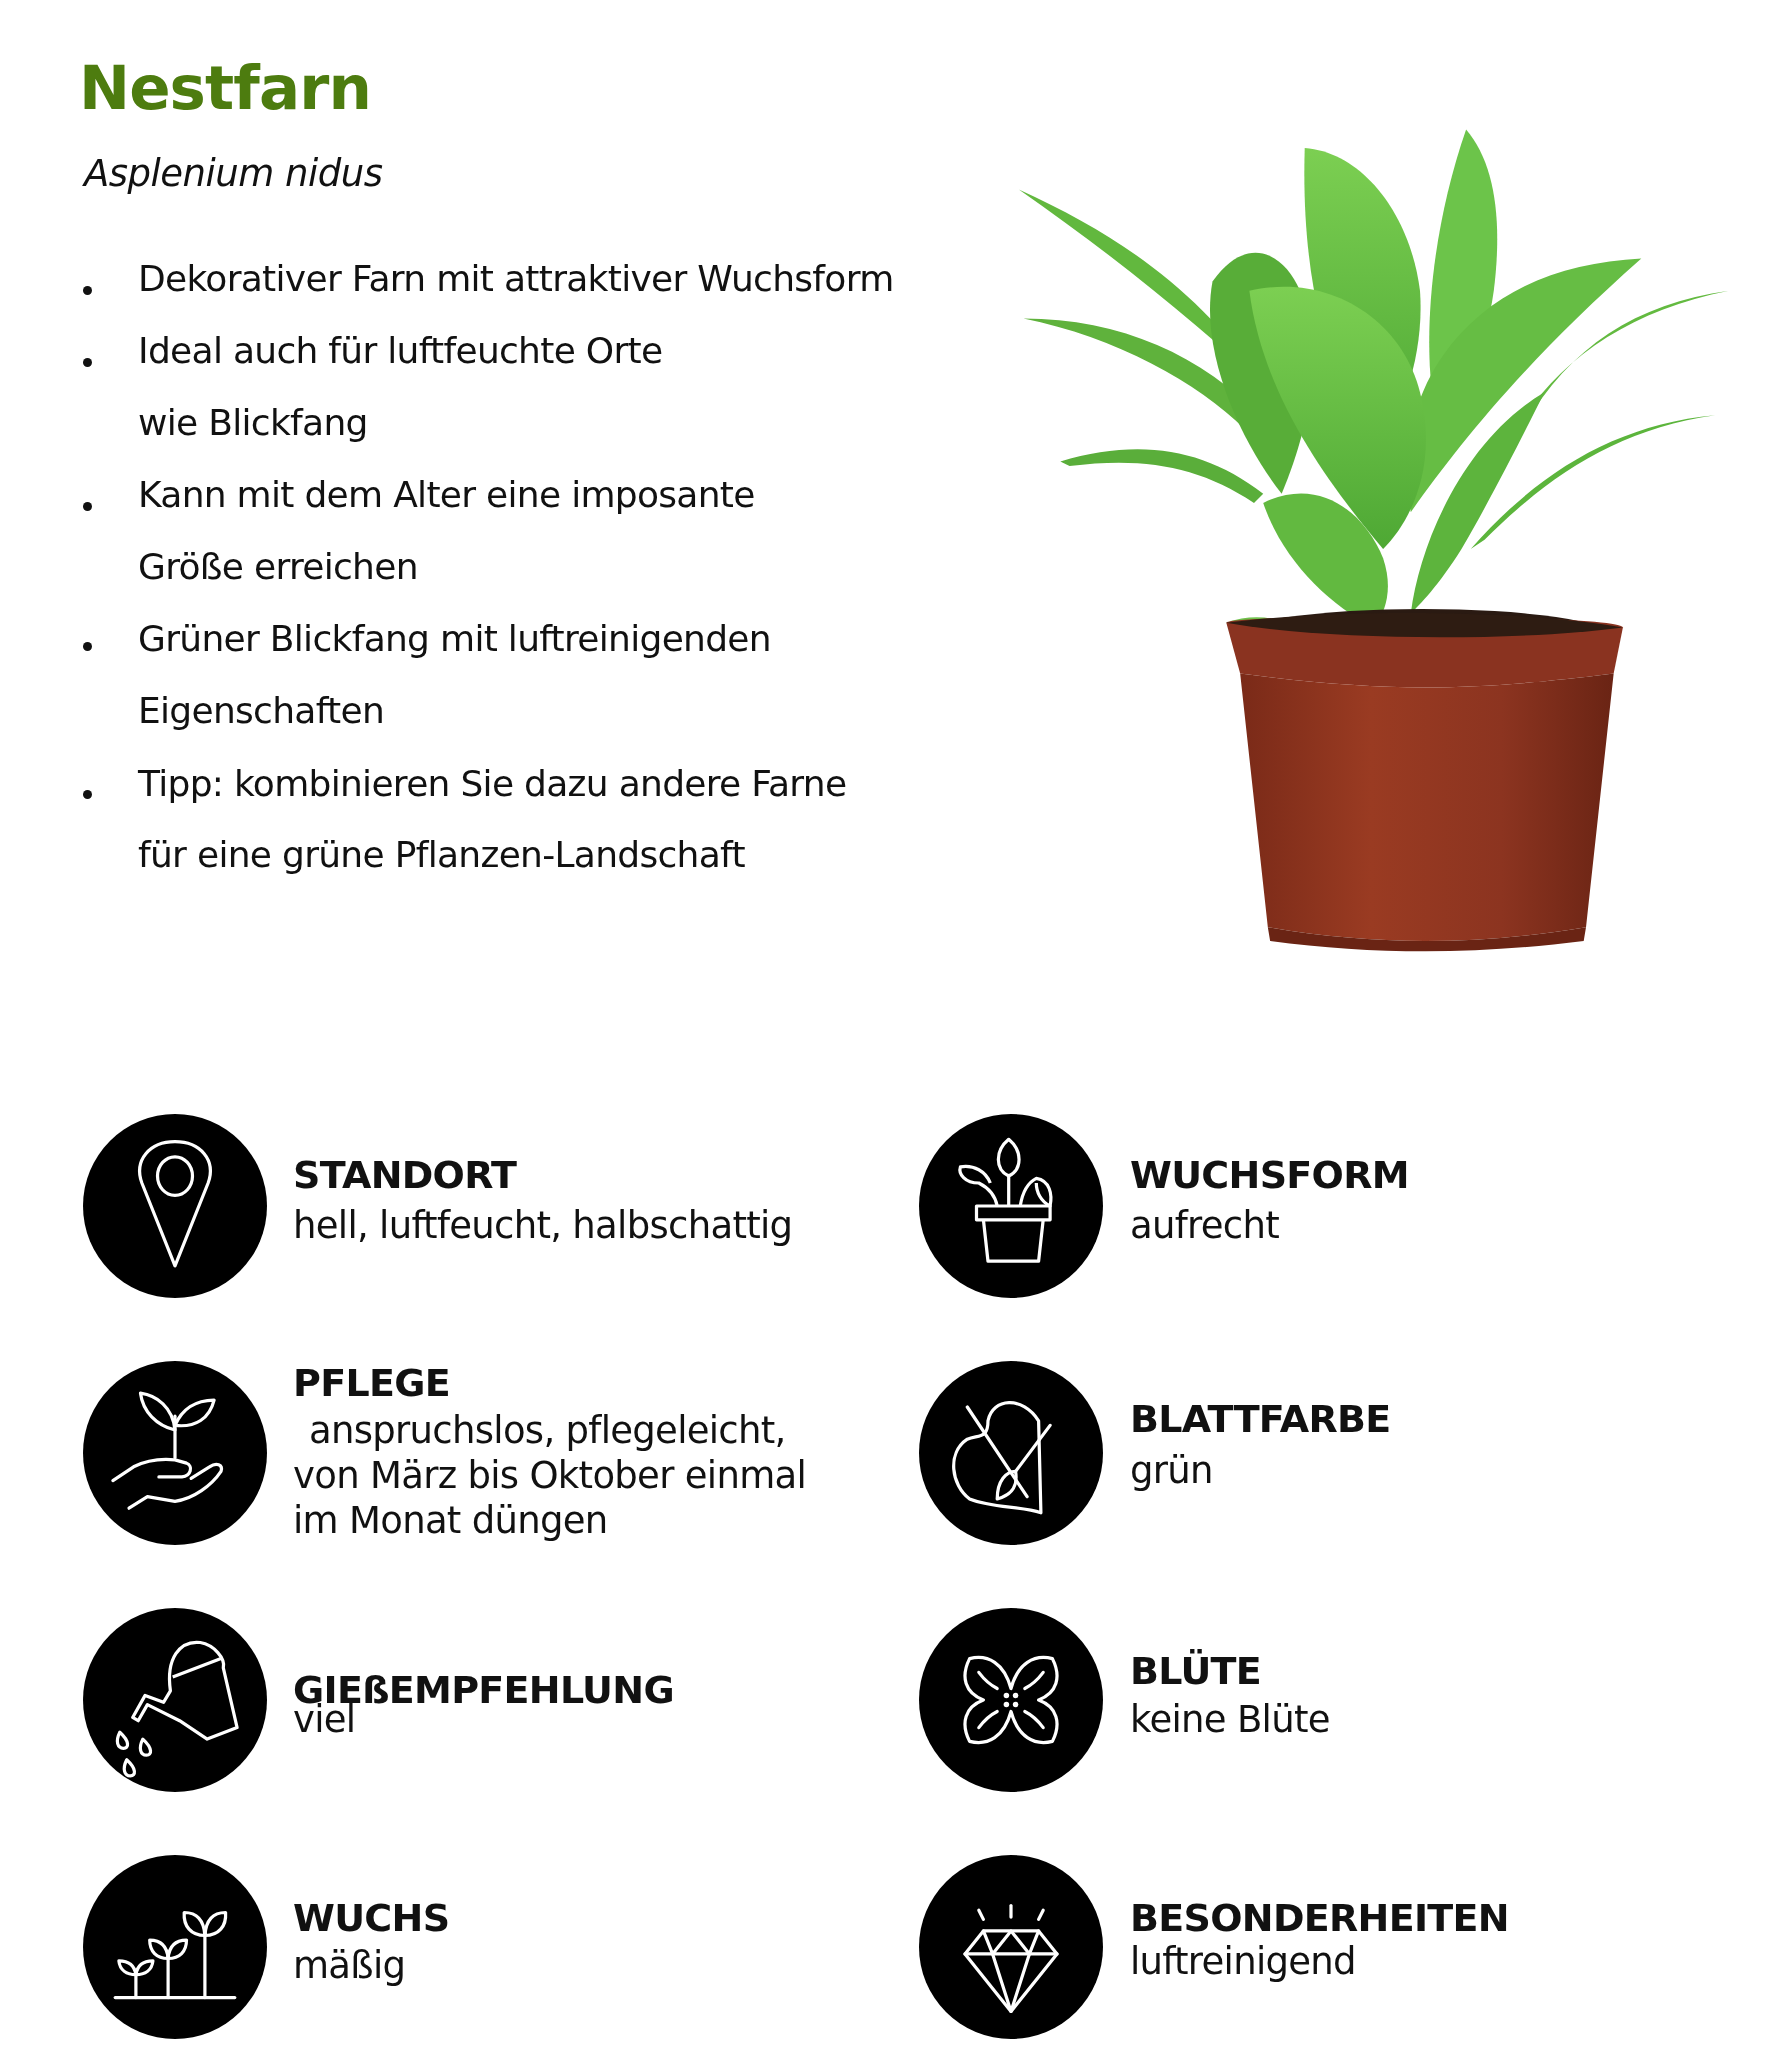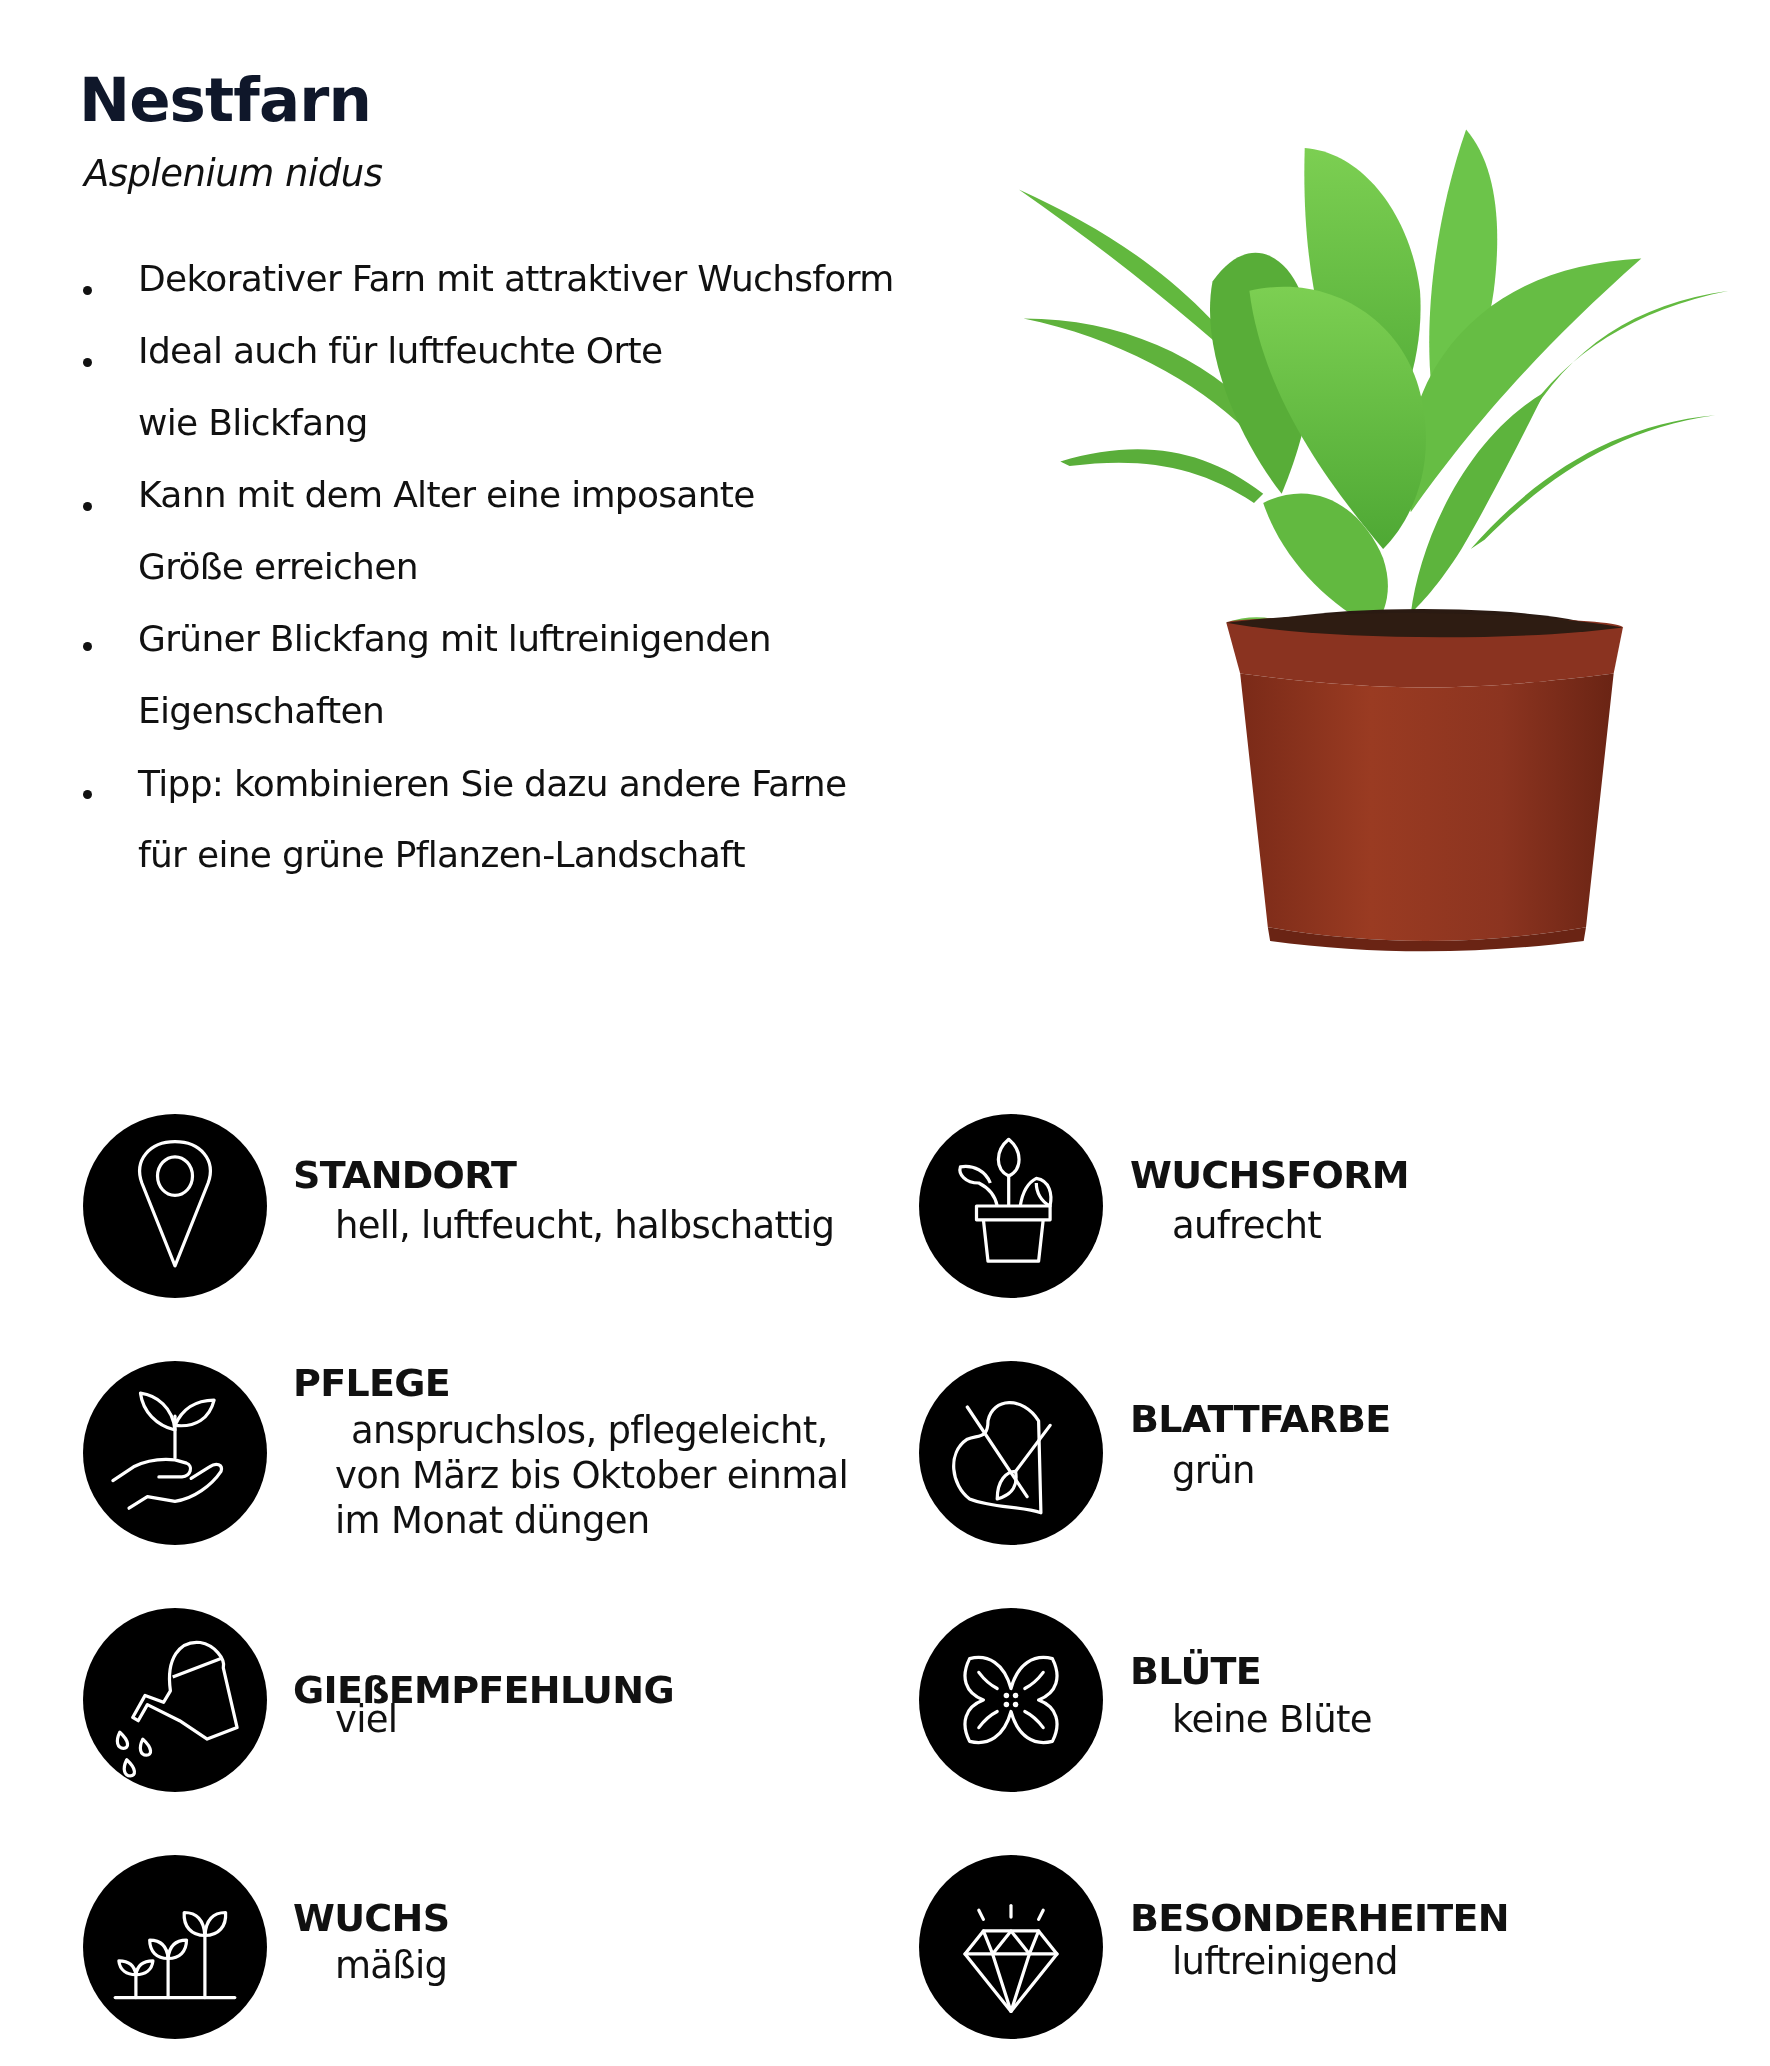--- a/index.html
+++ b/index.html
@@ -1,30 +1,30 @@
 <!DOCTYPE html>
 <html style="font-size:7.4px"><head>
 <meta charset="utf-8">
 <style>
   html, body { margin:0; padding:0; background:#ffffff; }
   body { width:1771px; height:2066px; position:relative; overflow:hidden;
          font-family:"DejaVu Sans","Liberation Sans",sans-serif; color:#111111; }
-  .title { position:absolute; left:79px; top:64px; font-size:61px; font-weight:bold;
-           color:#0f172a; letter-spacing:-0.9px; font-family:"DejaVu Sans",sans-serif; }
+  .title { position:absolute; left:79px; top:52px; font-size:61px; font-weight:bold;
+           color:#4d7c0f; letter-spacing:-0.9px; font-family:"DejaVu Sans",sans-serif; }
   .subtitle { position:absolute; left:84px; top:152px; font-size:37px; font-style:italic;
               font-family:"DejaVu Sans",sans-serif; color:#111; letter-spacing:-0.5px; }
   .bullets { position:absolute; left:0; top:258px; width:969px; }
   .bline { position:absolute; left:138px; font-size:36px; white-space:nowrap; letter-spacing:-0.7px; }
   .bdot { position:absolute; left:83px; width:9.2px; height:9.2px; border-radius:50%; background:#111; }
   .plant { position:absolute; left:1005px; top:97px; width:747px; height:858px; }
   .feature { position:absolute; }
   .circle { position:absolute; width:184px; height:184px; border-radius:50%; background:#000; }
   .circle svg { position:absolute; left:0; top:0; width:184px; height:184px; }
   .flabel { position:absolute; font-size:38px; font-weight:bold; white-space:nowrap; letter-spacing:-0.7px; }
-  .fvalue { position:absolute; font-size:37px; white-space:nowrap; line-height:45px; letter-spacing:-0.7px;margin-left:42px; }
+  .fvalue { position:absolute; font-size:37px; white-space:nowrap; line-height:45px; letter-spacing:-0.7px; }
 </style>
 </head>
 <body>
 
 <div class="title">Nestfarn</div>
 <div class="subtitle">Asplenium nidus</div>
 
 <div class="bullets">
   <div class="bdot" style="top:28px"></div>
   <div class="bline" style="top:0px">Dekorativer Farn mit attraktiver Wuchsform</div>

